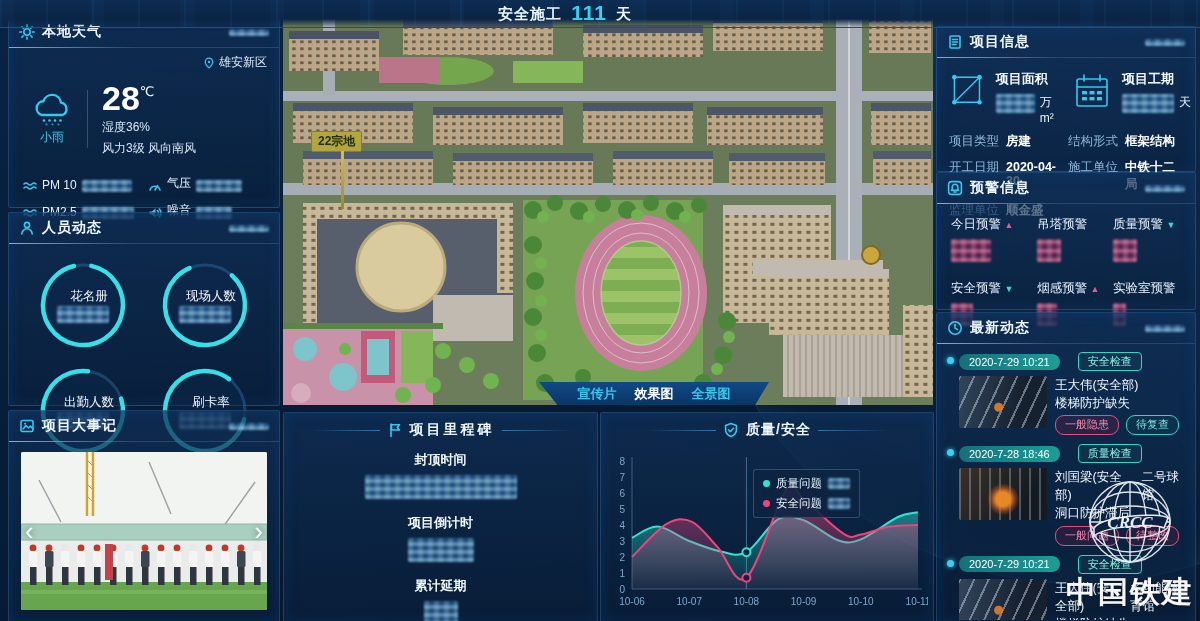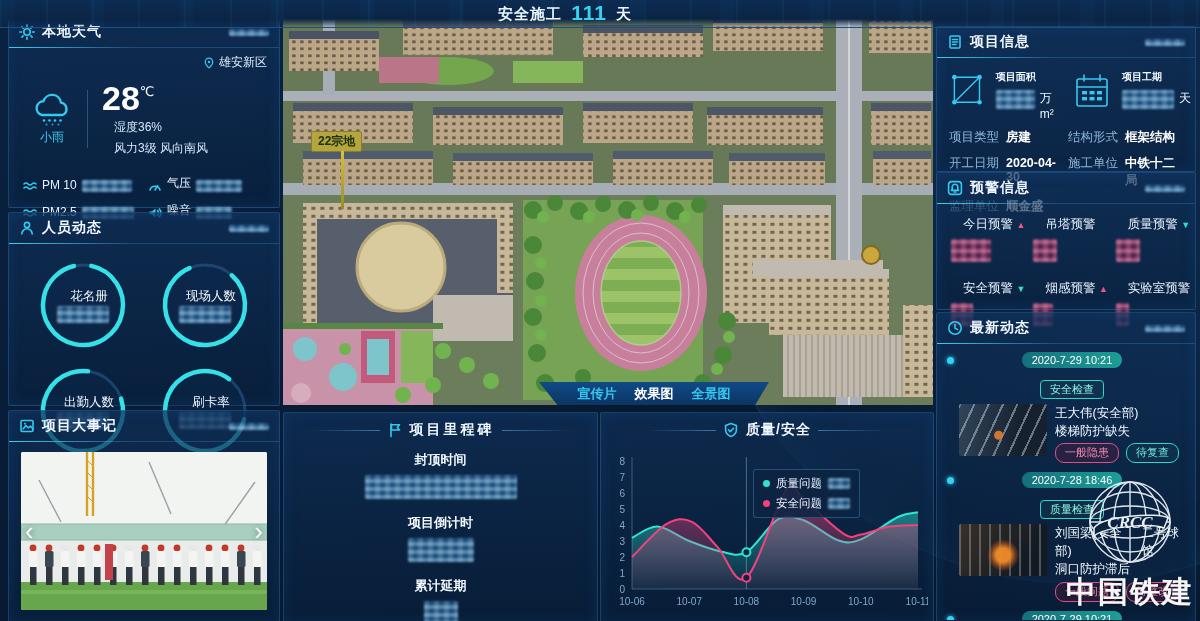--- a/index.html
+++ b/index.html
@@ -40,21 +40,21 @@
        repeating-linear-gradient(0deg, rgba(250,120,165,.62) 0 4px, rgba(155,40,85,.42) 4px 9px),
        repeating-linear-gradient(90deg, rgba(255,150,185,.5) 0 5px, rgba(120,30,70,.35) 5px 10px);}
   
   .loc{display:flex;align-items:center;gap:4px;font-size:12px;color:#dff1ff;}
   .w-main{display:flex;align-items:center;gap:14px;padding:10px 16px 6px 22px;}
   .w-icon{display:flex;flex-direction:column;align-items:center;gap:2px;}
   .w-cond{color:#35d2f5;font-size:12px;text-align:center;}
   .w-sep{width:1px;height:58px;background:rgba(110,170,220,.35);}
   .w-temp{font-size:34px;font-weight:bold;color:#fff;line-height:1;}
   .w-temp small{font-size:13px;font-weight:normal;vertical-align:14px;}
-  .w-line{font-size:12px;color:#d7e9f8;margin-top:4px;margin-left:12px;}
+  .w-line{font-size:12px;color:#d7e9f8;margin-top:4px;}
   .w-metrics{display:grid;grid-template-columns:1fr 1fr;gap:10px 6px;padding:12px 12px 0 14px;}
   .w-metric{display:flex;align-items:flex-end;gap:5px;font-size:12px;color:#e4f2ff;}
   
   .rings{display:grid;grid-template-columns:1fr 1fr;gap:12px 26px;justify-items:center;padding:14px 26px;}
   .ring{position:relative;width:94px;height:94px;}
   .ring svg{position:absolute;inset:0;}
   .ring .r-label{position:absolute;left:12px;right:0;top:30px;text-align:center;font-size:12.5px;color:#f2f9ff;}
   .ring .r-val{position:absolute;left:50%;top:48px;transform:translateX(-50%);}
   
   .photo-wrap{position:relative;margin:10px 12px;height:158px;overflow:hidden;border-radius:2px;}
@@ -72,34 +72,34 @@
   .scene-tab{color:#35c8f0;cursor:pointer;}
   .scene-tab.active{color:#ffffff;}
   
   .f-grid{display:grid;grid-template-columns:1fr 1fr;gap:9px 4px;padding:10px 12px;font-size:12.5px;}
   .f-item{display:flex;gap:7px;align-items:baseline;}
   .f-label{color:#8fb6d8;flex:0 0 auto;}
   .f-value{color:#ffffff;font-weight:bold;}
   .stats{display:flex;padding:12px 10px 2px 12px;gap:8px;}
   .stat{display:flex;gap:9px;flex:1;}
   .stat .s-icon{width:42px;height:44px;}
-  .stat .s-label{font-size:10px;font-weight:bold;color:#f2f9ff;}
+  .stat .s-label{font-size:13px;font-weight:bold;color:#f2f9ff;}
   .stat .s-vrow{margin-top:6px;display:flex;gap:5px;}
   .stat .s-unit{font-size:12px;color:#eaf5ff;}
   .warn-grid{display:grid;grid-template-columns:1.15fr 1fr 1fr;gap:14px 8px;padding:12px 14px;}
-  .warn .wl{font-size:12.5px;color:#e8f3fd;white-space:nowrap;margin-left:12px;}
+  .warn .wl{font-size:12.5px;color:#e8f3fd;white-space:nowrap;}
   .warn .arrow-up{color:#f0558a;font-size:9px;}
   .warn .arrow-down{color:#2fe0c8;font-size:9px;}
   .warn .wv{margin-top:6px;}
   
   .news-list{padding:8px 10px 0 10px;overflow:hidden;height:268px;}
   .news-item{position:relative;margin-bottom:9px;padding-left:12px;}
   .news-item::before{content:"";position:absolute;left:0;top:5px;width:7px;height:7px;border-radius:50%;
        background:#35d2f5;box-shadow:0 0 5px #35d2f5;}
-  .n-row1{display:flex;gap:12px;align-items:center;flex-direction:column;}
+  .n-row1{display:flex;gap:18px;align-items:center;}
   .date-pill{background:linear-gradient(90deg,#14707c,#1c9e96);color:#fff;font-size:11px;padding:2px 10px;border-radius:9px;}
   .type-pill{border:1px solid #2fd8c4;color:#8df2e2;font-size:11px;padding:1px 9px;border-radius:4px;background:rgba(20,70,90,.35);}
   .n-body{display:flex;gap:8px;margin-top:5px;}
   .n-photo{width:88px;height:52px;flex:0 0 auto;border-radius:2px;}
   .ph1{background:radial-gradient(circle at 45% 60%, rgba(225,125,45,.9) 0 4px, transparent 5px),
        repeating-linear-gradient(115deg, rgba(205,225,240,.45) 0 2px, transparent 2px 13px),
        linear-gradient(100deg,#31455a,#16202e 70%);}
   .ph2{background:radial-gradient(circle at 50% 60%, rgba(240,140,40,.95) 0 7px, rgba(200,90,30,.5) 12px, transparent 16px),
        repeating-linear-gradient(90deg, rgba(180,200,215,.35) 0 2px, transparent 2px 10px),
        linear-gradient(120deg,#3a3026,#141a22 75%);}

